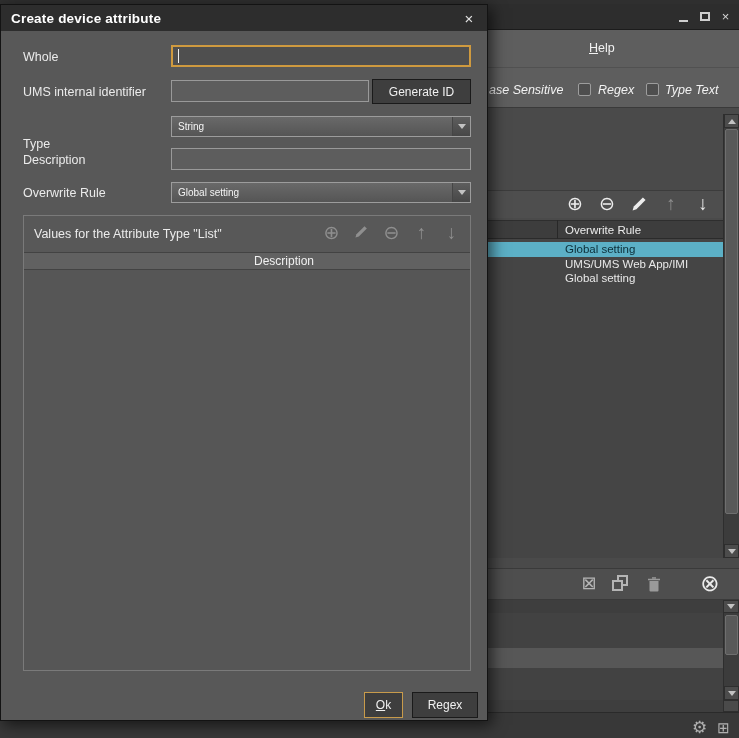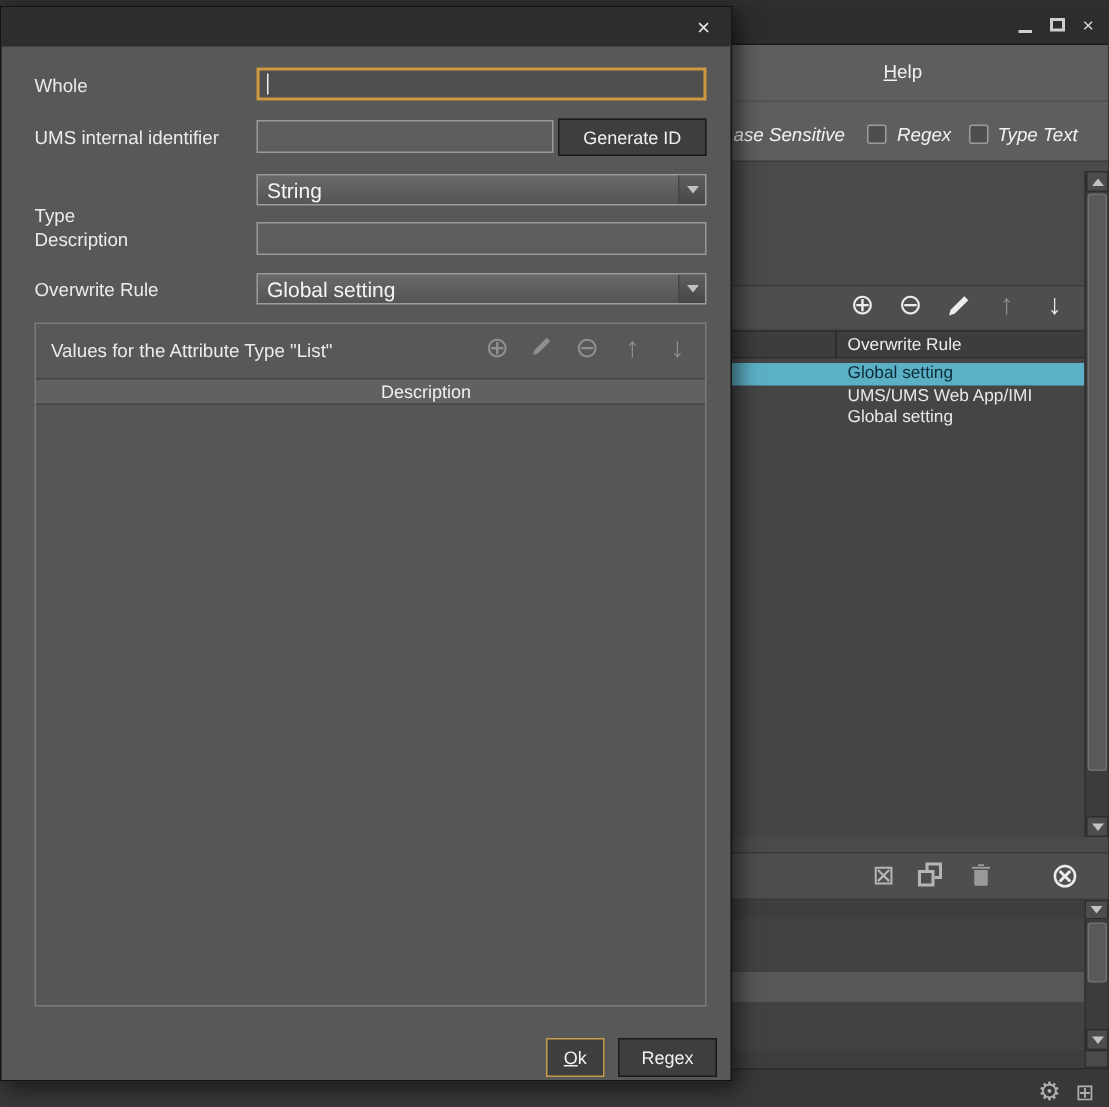--- a/index.html
+++ b/index.html
@@ -57,21 +57,21 @@
   .dlg-title { font-weight:bold; font-size:13.5px; color:#ffffff; letter-spacing:.2px; }
   .dlg-close { margin-left:auto; font-size:15px; color:#e3e3e3; width:16px; text-align:center; }
   .dlg-body { position:absolute; top:26px; left:0; right:0; bottom:0; }
   .f-label { position:absolute; left:22px; font-size:12.5px; color:#ebebeb; white-space:nowrap; }
   .f-input { position:absolute; background:#5d5d5d; border:1px solid #999999; color:#fff; font-size:12px; padding:0 5px; font-family:inherit; }
   .f-input.focus { background:#4f4f4f; border:2px solid #cf9a3f; }
   .caret { position:absolute; width:1px; height:14px; background:#f0f0f0; }
   .btn { position:absolute; background:#3e3e3e; border:1px solid #1a1a1a; color:#f0f0f0; font-size:12px; font-family:inherit; display:flex; align-items:center; justify-content:center; }
   .btn.default { border-color:#c89b4b; }
   .combo { position:absolute; height:21px; background:linear-gradient(#696969,#555555); border:1px solid #9c9c9c; display:flex; align-items:stretch; }
-  .combo-text { flex:1; padding:0 6px; font-size:14px; color:#f4f4f4; display:flex; align-items:center; }
+  .combo-text { flex:1; padding:0 6px; font-size:10px; color:#f4f4f4; display:flex; align-items:center; }
   .combo-btn { width:18px; border-left:1px solid #454545; background:linear-gradient(#5e5e5e,#474747); display:flex; align-items:center; justify-content:center; }
   .vpanel { position:absolute; left:22px; top:184px; width:448px; height:456px; border:1px solid #7a7a7a; background:#585858; }
   .vpanel-title { position:absolute; left:10px; top:11px; font-size:12.5px; color:#ebebeb;text-align:right; }
   .vpanel-icons { position:absolute; right:8px; top:6px; display:flex; gap:9px; }
   .vp-icon { width:21px; height:21px; font-size:19px; line-height:21px; text-align:center; color:#8f8f8f; }
   .vtable-head { position:absolute; left:0; top:36px; right:0; height:18px; display:flex; background:#616161; border-top:1px solid #434343; border-bottom:1px solid #434343; }
   .vth { font-size:12px; color:#f0f0f0; line-height:16px; padding-left:6px; }
   .vth.c1 { width:224px; border-right:1px solid #434343;margin-top:33px; }
   .vth.c2 { flex:1; }
   .vtable-body { position:absolute; left:0; top:54px; right:0; bottom:0; background:#565656; }
@@ -170,20 +170,21 @@
       </div>
       <div class="statusbar">
         <span class="status-ic" style="left:692px;top:4px;font-size:17px">⚙</span>
         <span class="status-ic" style="left:717px;top:6px;font-size:15px">⊞</span>
       </div>
     </div>
   </div>
 
   <div class="dialog">
     <div class="dlg-titlebar">
+      <span class="dlg-title">Create device attribute</span>
       <span class="dlg-close">×</span>
     </div>
     <div class="dlg-body">
 
       <span class="f-label" style="top:19px">Whole</span>
       <input class="f-input focus" style="top: 14px; left: 170px; width: 300px; height: 22px;" value="">
       <span class="caret" style="left:177px;top:18px"></span>
 
       <span class="f-label" style="top:54px">UMS internal identifier</span>
       <input class="f-input" style="top: 49px; left: 170px; width: 198px; height: 22px;" value="">

